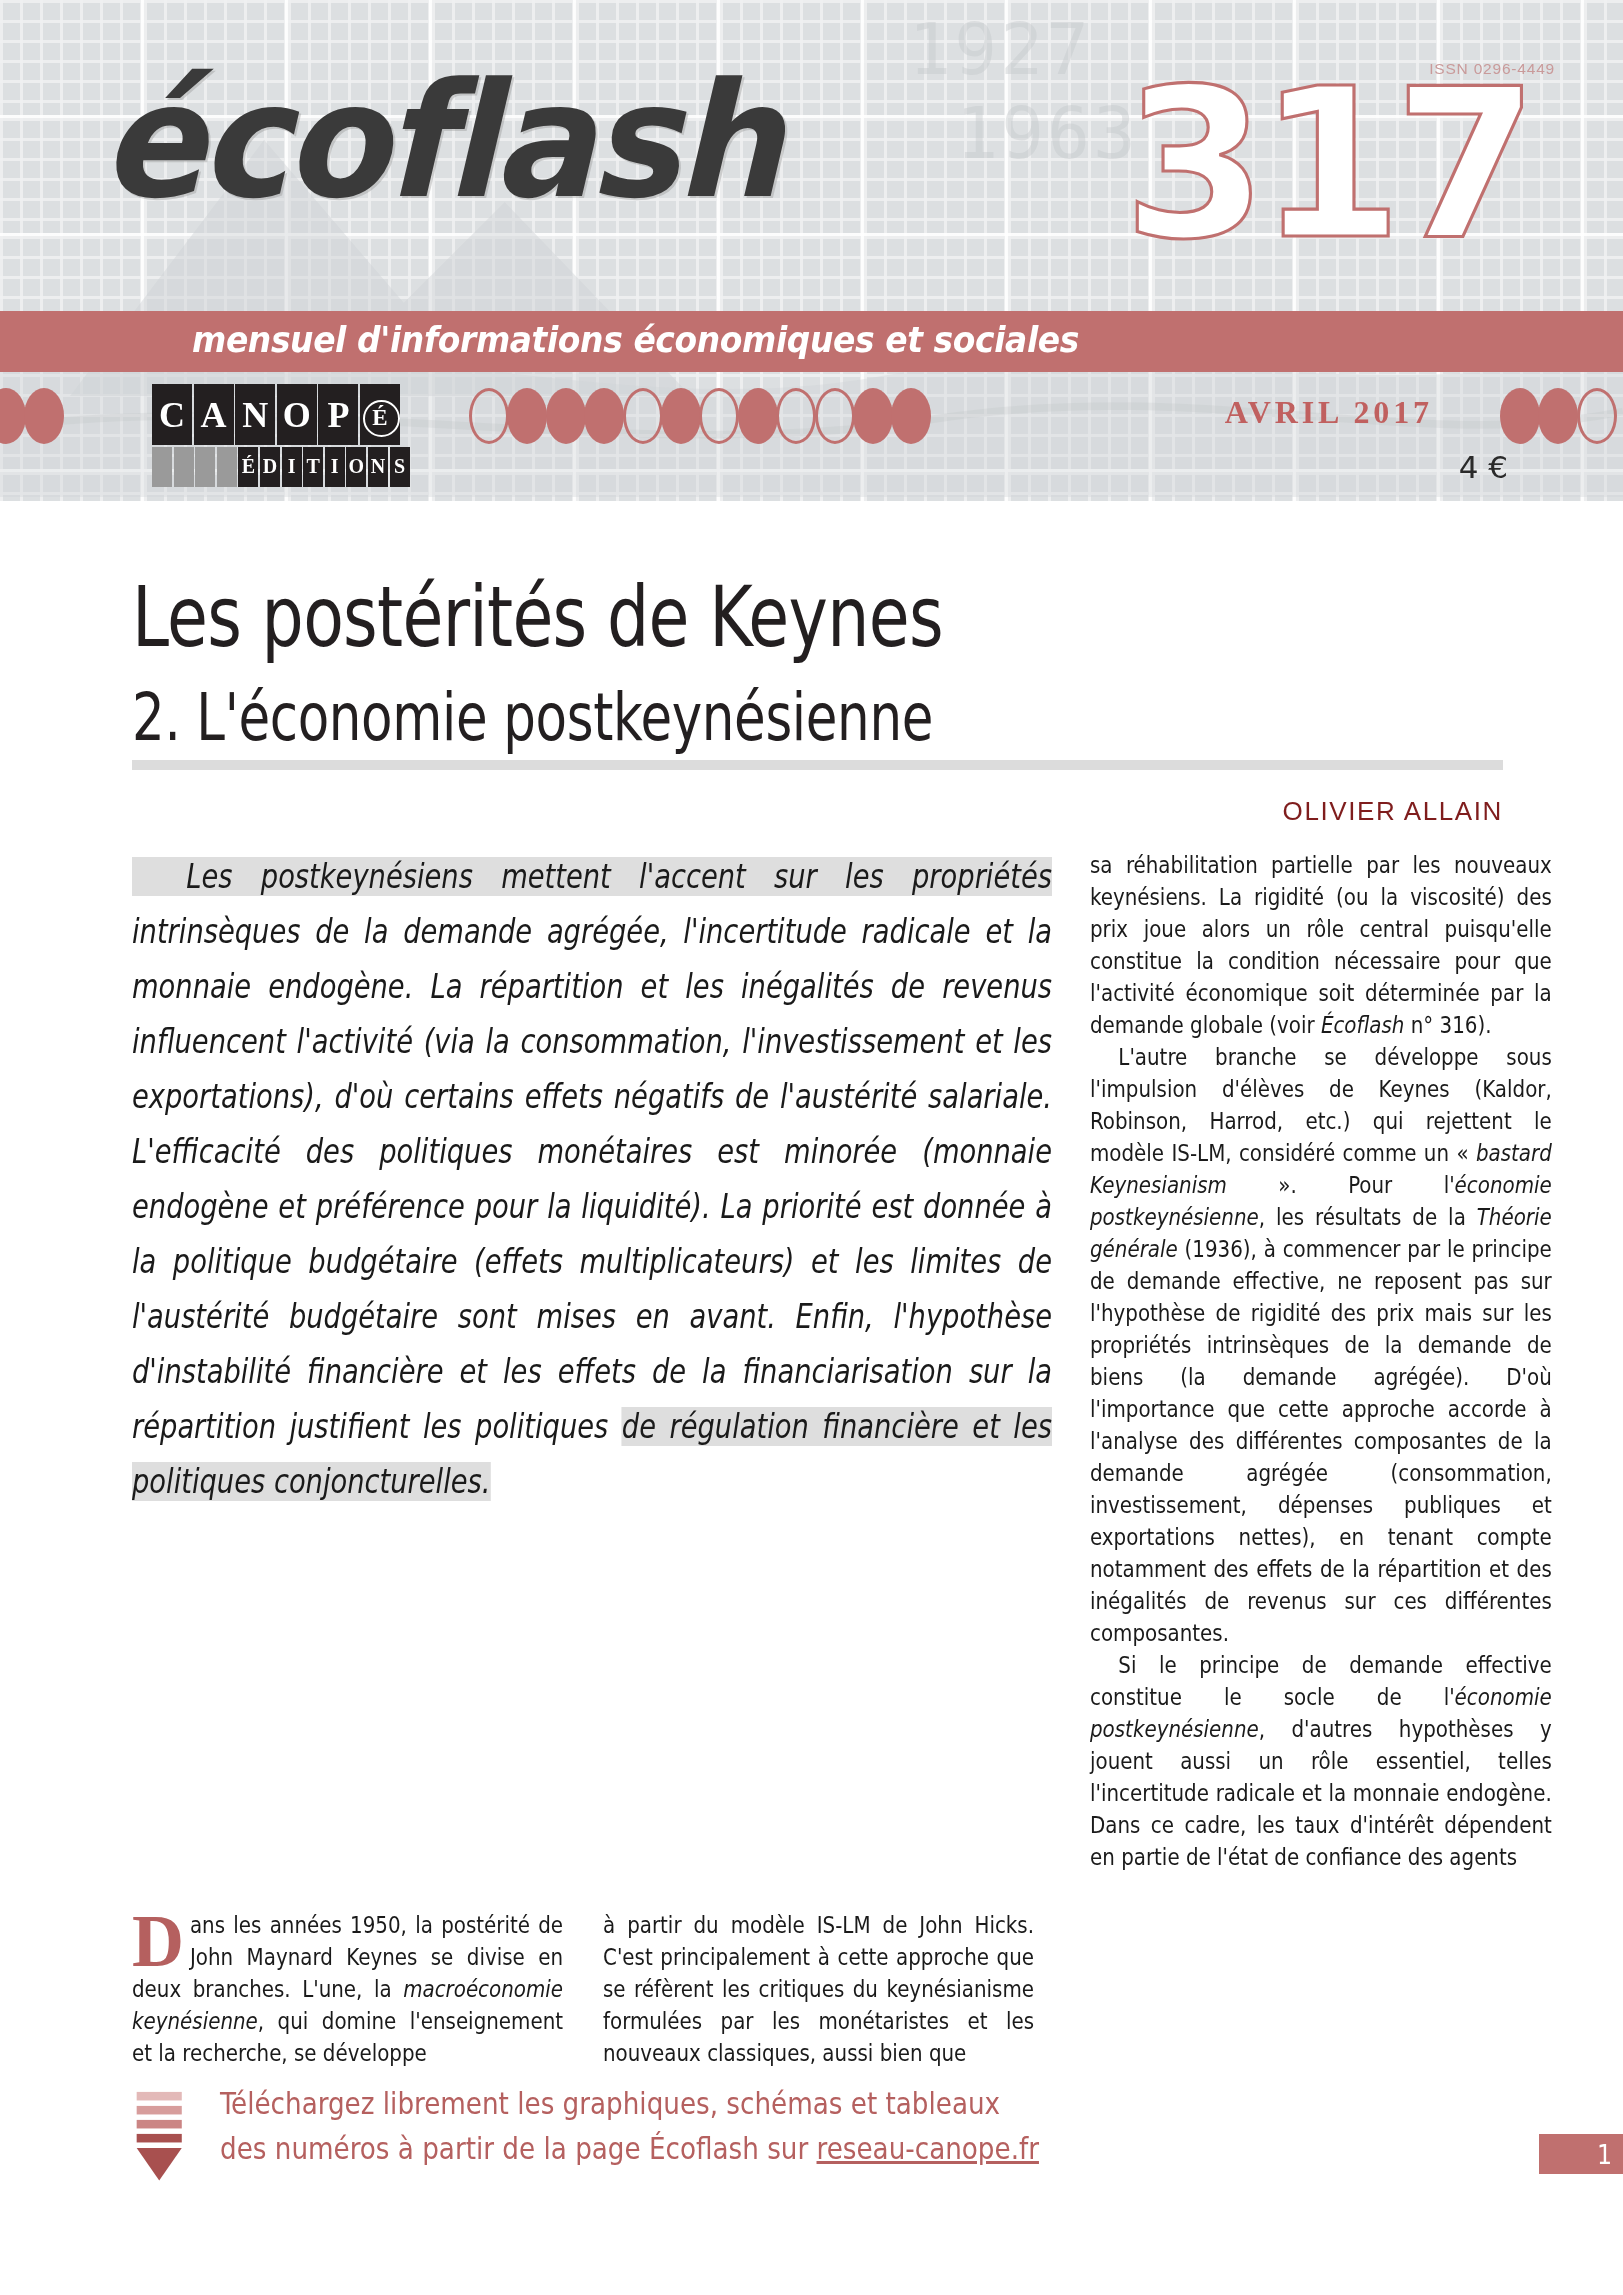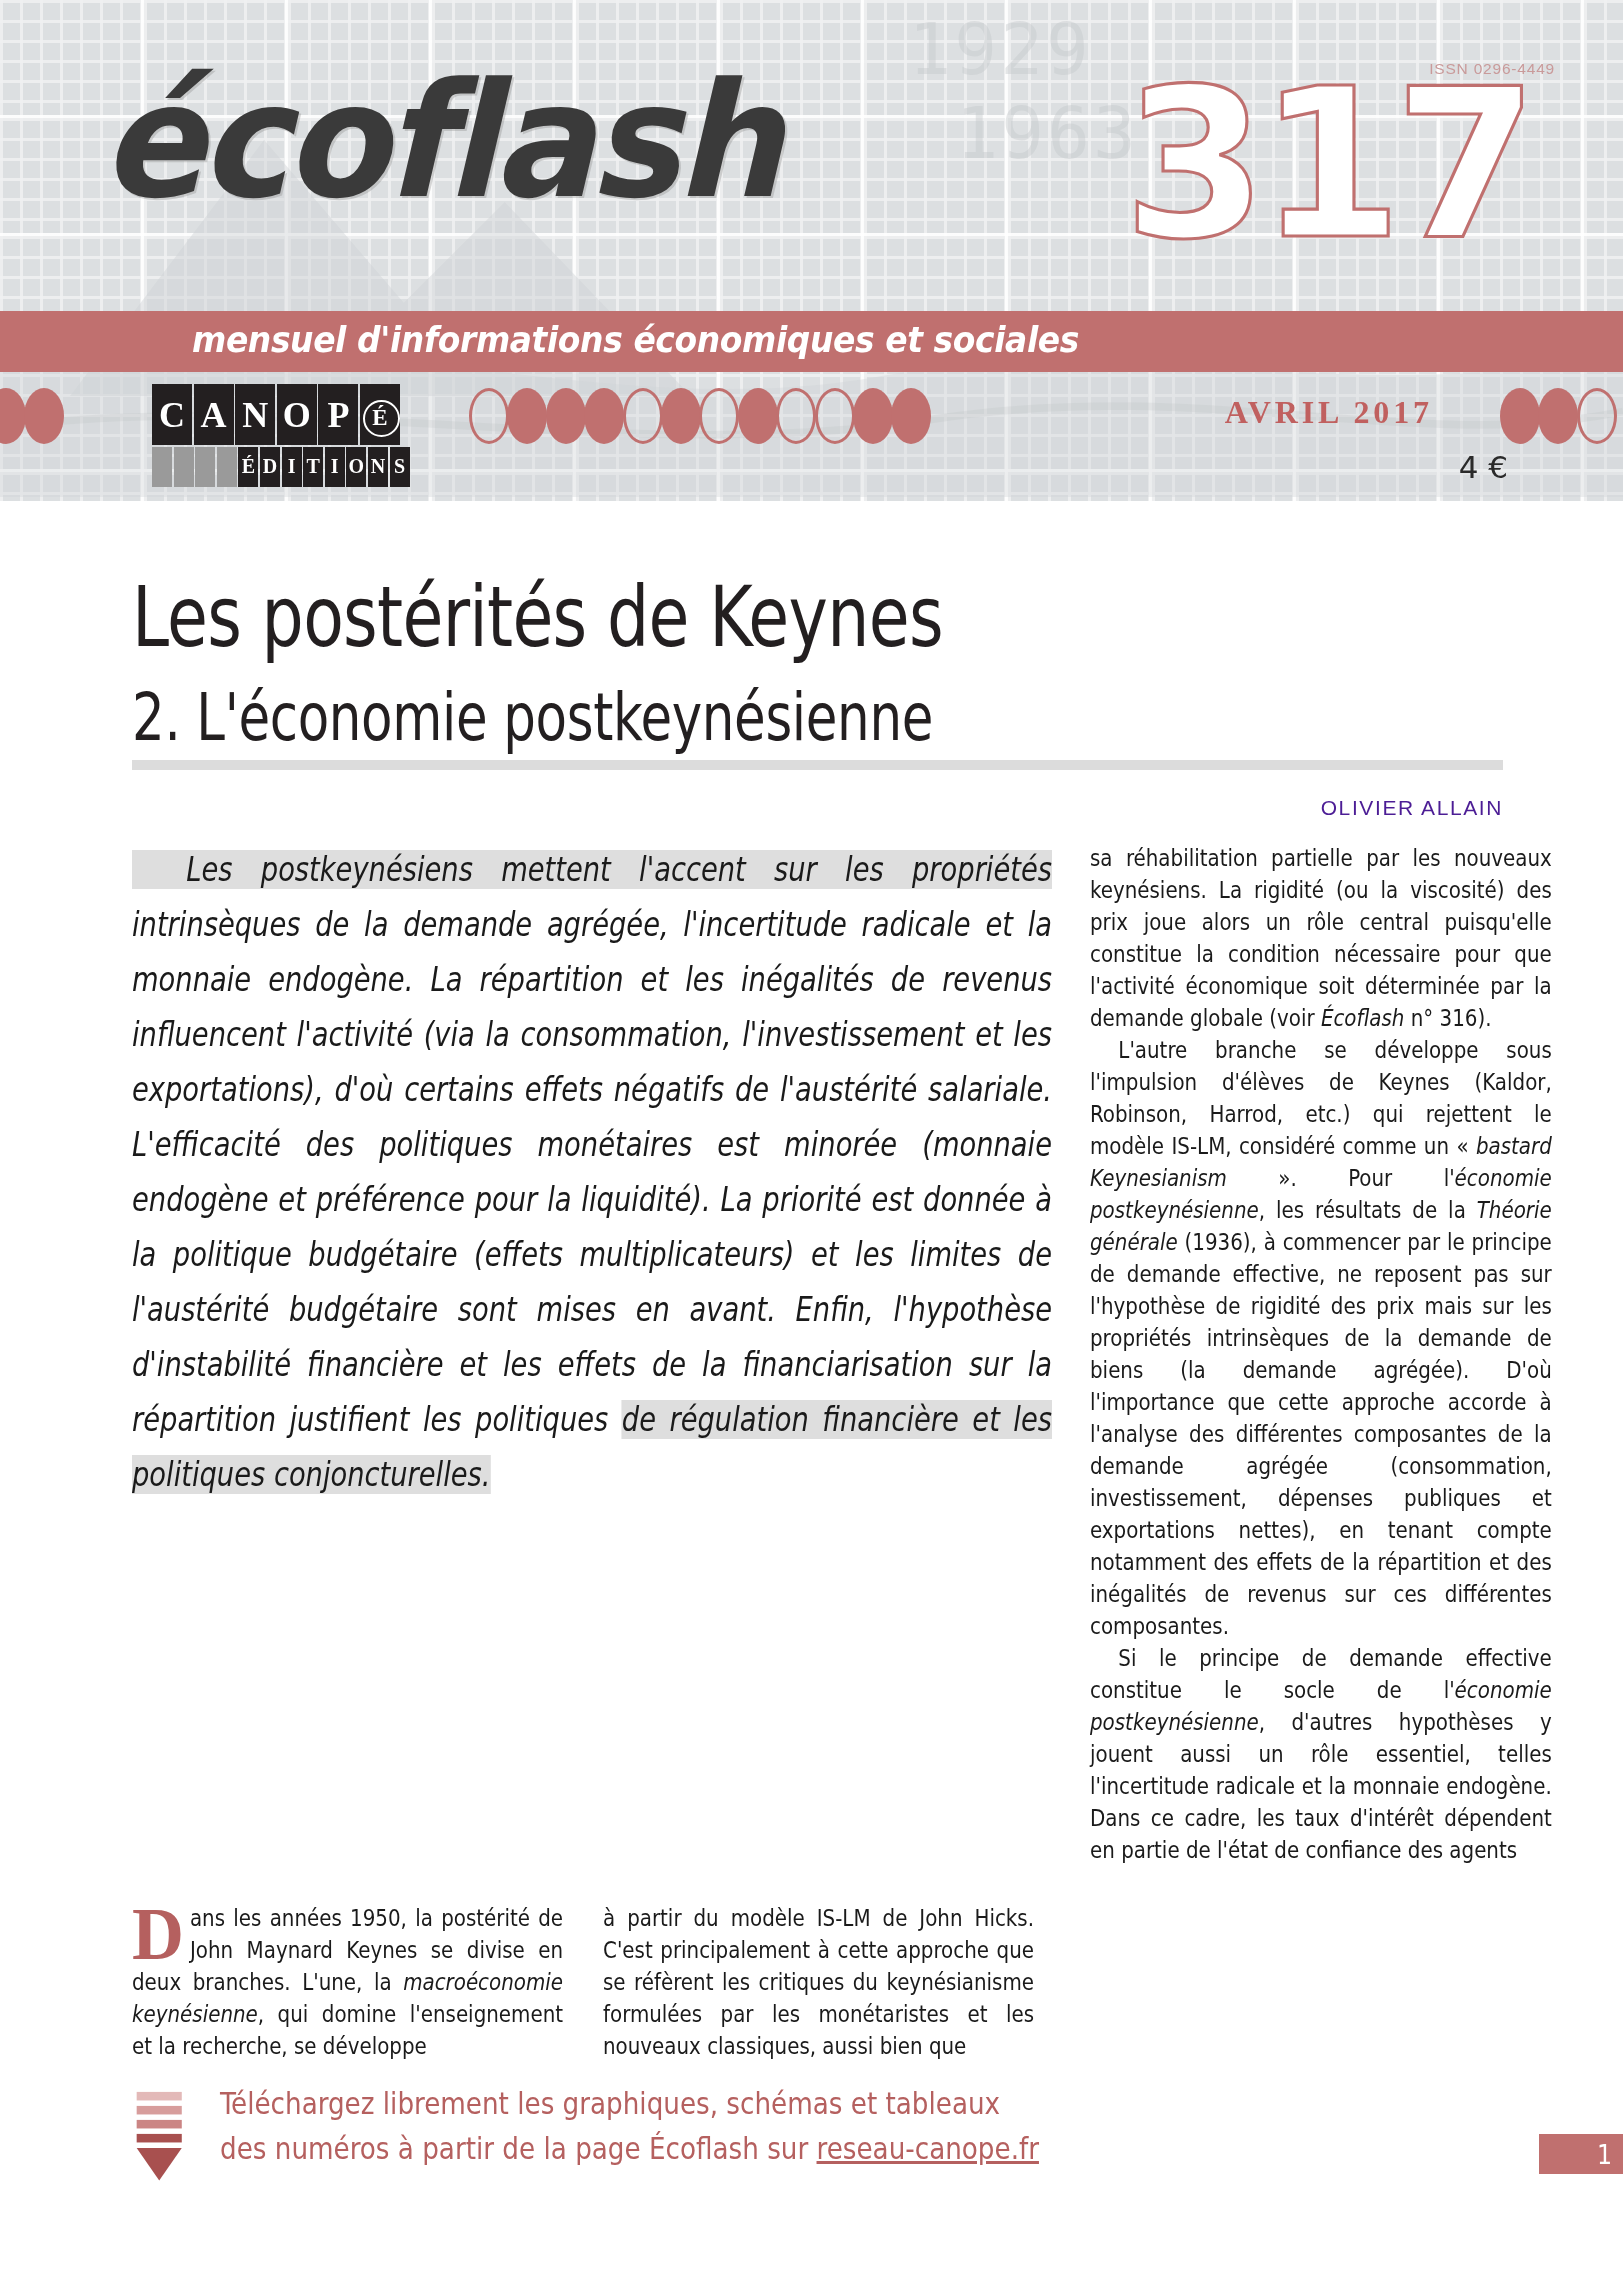--- a/index.html
+++ b/index.html
@@ -247,23 +247,23 @@
   .title-rule {
     margin-top: 4.7px;
     height: 10px;
     background: #dcdcdc;
     width: 1371px;
   }
   .byline {
     text-align: right;
     margin-top: 26.4px;
     font-family: "Liberation Sans", sans-serif;
-    font-size: 21px;
+    font-size: 26px;
     letter-spacing: 1.6px;
-    color: #4c1d95;
+    color: #7f1d1d;
   }
 
   
   .body-grid {
     display: grid;
     grid-template-columns: 921px 1fr;
     column-gap: 37px;
     margin-top: 22px;
   }
   .abstract {
@@ -368,21 +368,21 @@
 
   <svg class="mh-mtn" viewBox="0 0 800 420">
     <polygon points="0,420 250,90 430,300 560,170 800,420" fill="#cfd3d6"></polygon>
   </svg>
   <svg class="mh-curve" viewBox="0 0 2090 340" preserveAspectRatio="none">
     <path d="M0,170 C420,90 760,250 1130,185 C1460,128 1780,232 2090,150 L2090,340 L0,340 Z" fill="#cfd3d6" opacity="0.75"></path>
     <path d="M0,250 C400,200 820,300 1200,240 C1560,185 1820,285 2090,230" stroke="#c6cacd" stroke-width="10" fill="none"></path>
   </svg>
 
   <div class="mh-ghostyears">
-    <span>1929</span>
+    <span>1927</span>
     <span style="margin-left:47px">1963</span>
   </div>
 
   <div class="issn">ISSN 0296-4449</div>
 
   <div class="logo-wrap">
     <div class="logo-eco">écoflash</div>
   </div>
 
   <div class="issue-number">317</div>

